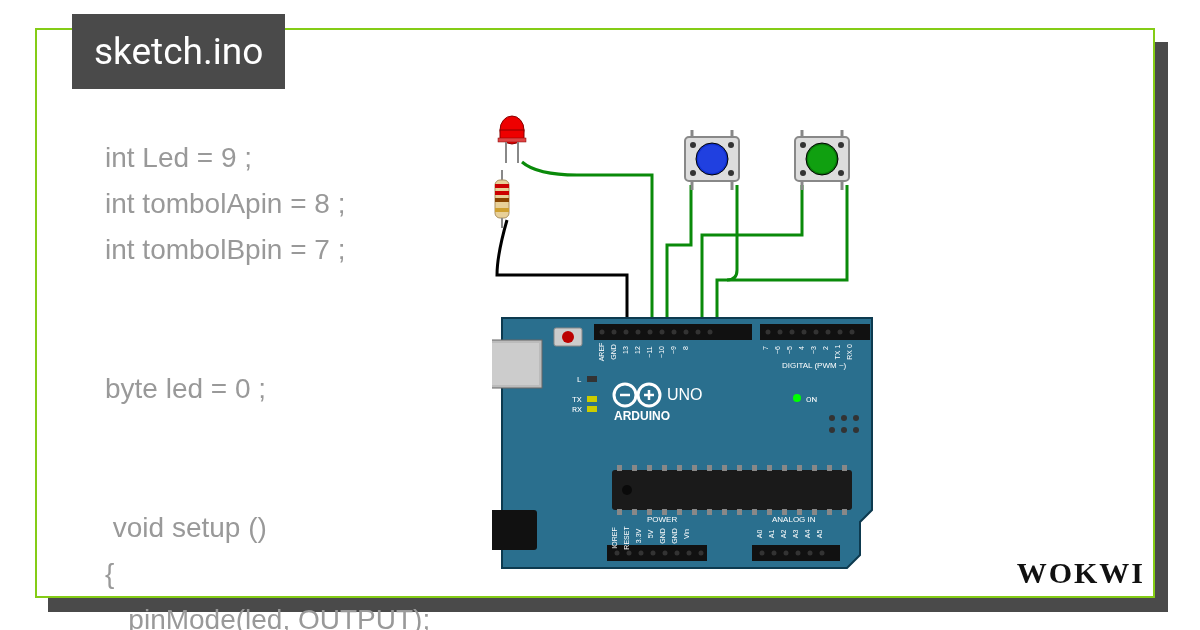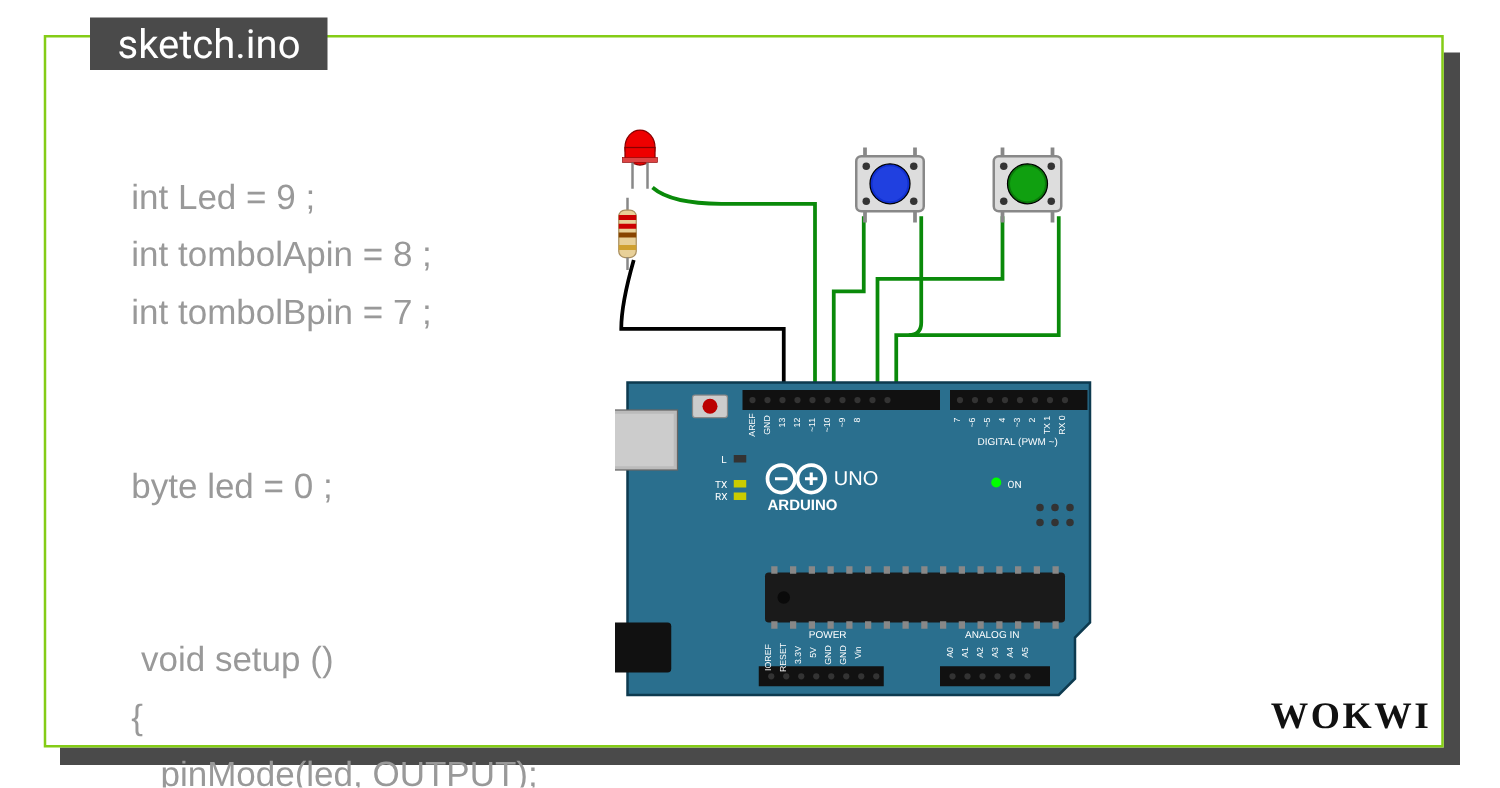--- a/index.html
+++ b/index.html
@@ -32,40 +32,40 @@
       height: 570px;
       background: #4a4a4a;
       z-index: -1;
     }
     .tab {
       position: absolute;
       left: 72px;
       top: 14px;
       background: #4a4a4a;
       color: #fff;
-      padding: 2px 22px;
-      font-size: 32px;
+      padding: 16px 22px;
+      font-size: 37px;
       font-weight: 400;
       z-index: 10;
     }
     .code-area {
       position: absolute;
       left: 68px;
       top: 105px;
       font-family: -apple-system, BlinkMacSystemFont, "Segoe UI", sans-serif;
       font-size: 28px;
       color: #999;
       line-height: 1.65;
       white-space: pre;
       font-weight: 400;
     }
     .diagram-area {
       position: absolute;
       left: 410px;
-      top: 73px;
+      top: 85px;
       width: 580px;
       height: 420px;
     }
     .brand {
       position: absolute;
       right: 55px;
       bottom: 40px;
       font-family: "Comic Sans MS", cursive;
       font-size: 30px;
       font-weight: bold;

